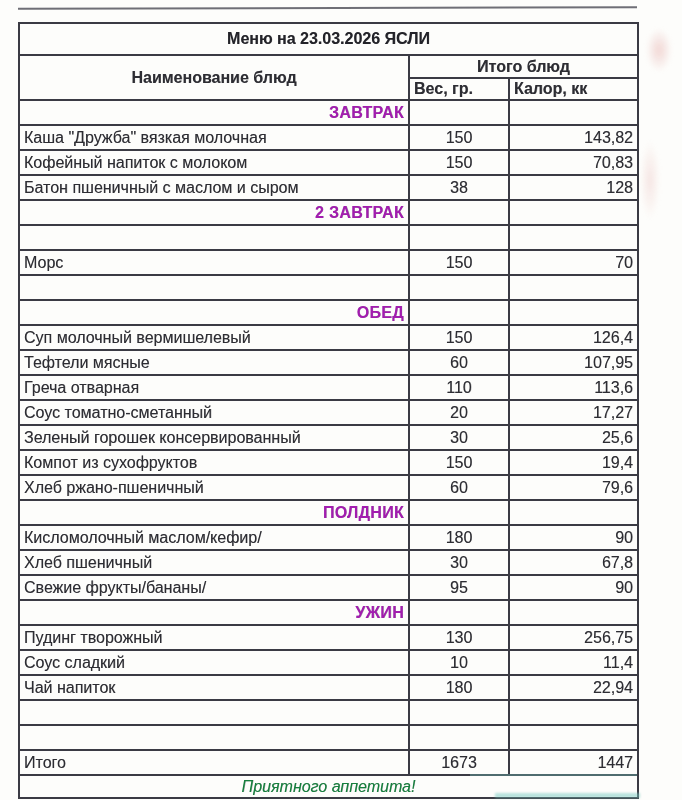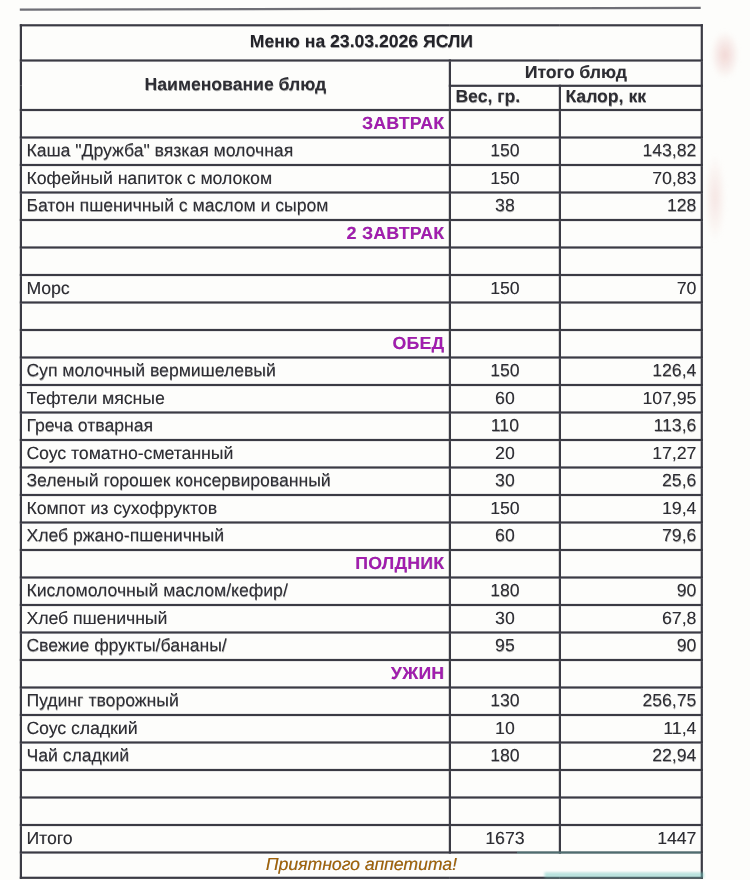--- a/index.html
+++ b/index.html
@@ -102,21 +102,21 @@
     color: #a21caf;
     margin-top: 32px;
   }
   td.name-cell { text-align: left; padding-left: 5px; }
   td.w-cell    { text-align: center; padding-right: 4px; }
   td.k-cell    { text-align: right; padding-right: 7px; }
   td.footer-cell {
     text-align: center;
     font-style: italic;
     font-size: 17px;
-    color: #a16207;
+    color: #15803d;
   }
 </style>
 </head>
 <body>
 
 <div class="page">
   <div class="top-line-artifact"></div>
   <div class="smudge-pink-1"></div>
   <div class="smudge-pink-2"></div>
 
@@ -254,21 +254,21 @@
       <td class="name-cell">Пудинг творожный</td>
       <td class="w-cell">130</td>
       <td class="k-cell">256,75</td>
     </tr>
     <tr class="r-body">
       <td class="name-cell">Соус сладкий</td>
       <td class="w-cell">10</td>
       <td class="k-cell">11,4</td>
     </tr>
     <tr class="r-body">
-      <td class="name-cell">Чай сладкий</td>
+      <td class="name-cell">Чай напиток</td>
       <td class="w-cell">180</td>
       <td class="k-cell">22,94</td>
     </tr>
 
     <tr class="r-body">
       <td class="name-cell"></td>
       <td class="w-cell"></td>
       <td class="k-cell"></td>
     </tr>
     <tr class="r-body">

